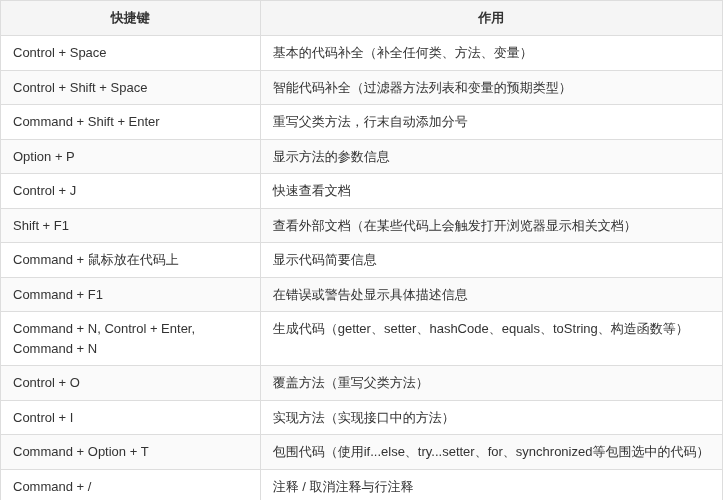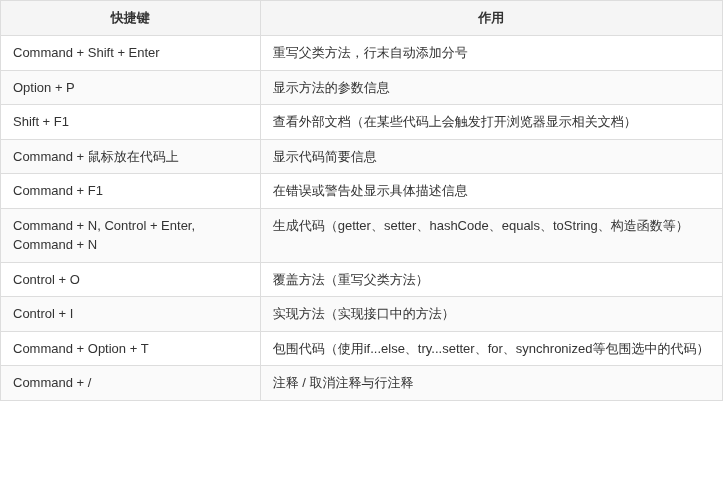--- a/index.html
+++ b/index.html
@@ -56,27 +56,39 @@
 
 <div class="table-container">
   <table>
     <thead>
       <tr>
         <th>快捷键</th>
         <th>作用</th>
       </tr>
     </thead>
     <tbody id="table-body">
+    <tr>
+          <td>Control + Space</td>
+          <td>基本的代码补全（补全任何类、方法、变量）</td>
+        </tr>
+        <tr>
+          <td>Control + Shift + Space</td>
+          <td>智能代码补全（过滤器方法列表和变量的预期类型）</td>
+        </tr>
         <tr>
           <td>Command + Shift + Enter</td>
           <td>重写父类方法，行末自动添加分号</td>
         </tr>
         <tr>
           <td>Option + P</td>
           <td>显示方法的参数信息</td>
+        </tr>
+        <tr>
+          <td>Control + J</td>
+          <td>快速查看文档</td>
         </tr>
         <tr>
           <td>Shift + F1</td>
           <td>查看外部文档（在某些代码上会触发打开浏览器显示相关文档）</td>
         </tr>
         <tr>
           <td>Command + 鼠标放在代码上</td>
           <td>显示代码简要信息</td>
         </tr>
         <tr>

